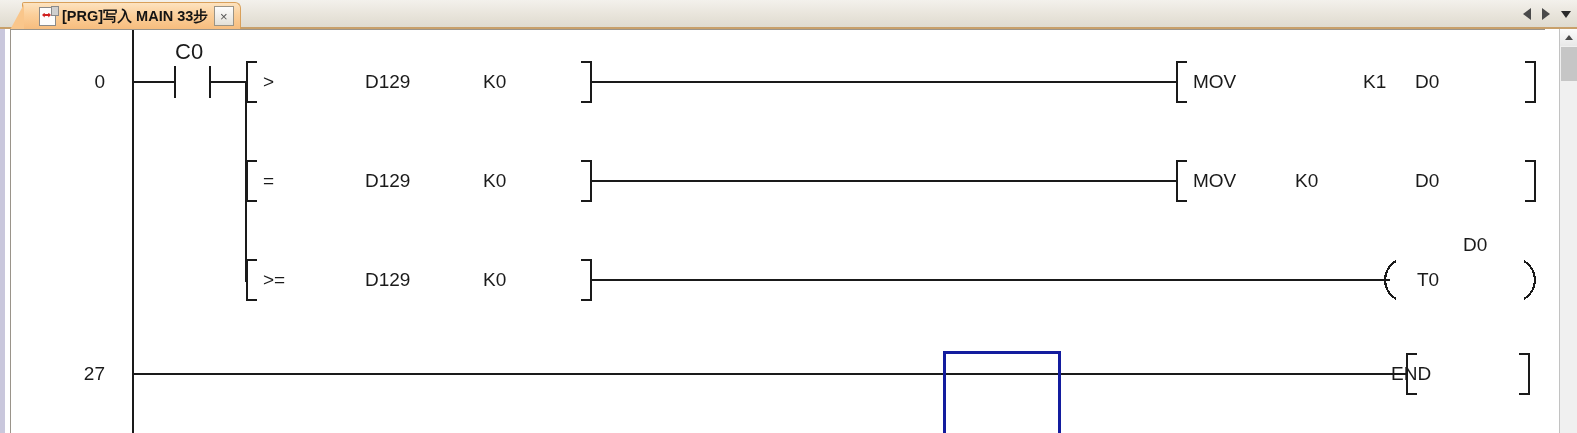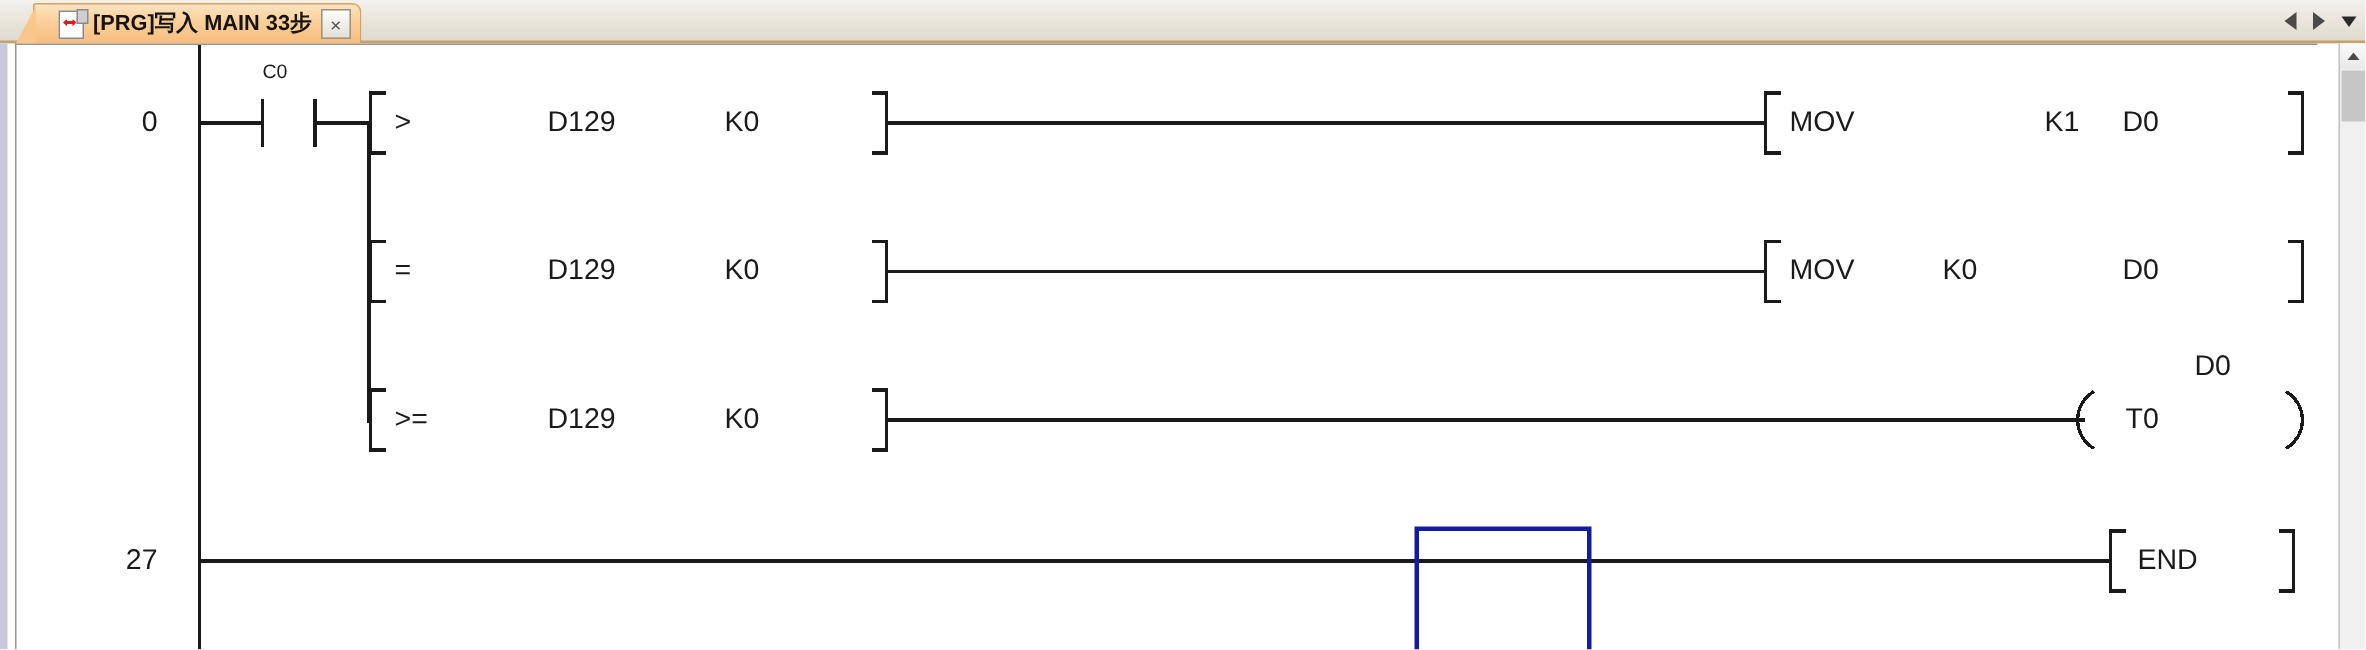--- a/index.html
+++ b/index.html
@@ -166,21 +166,21 @@
   .ladder {
     position: absolute;
     left: 6px; top: 1px;
     width: 1534px; height: 403px;
   }
   .ladder svg { display: block; }
 
   .lbl {
     position: absolute;
     font-family: "Liberation Sans", sans-serif;
-    font-size: 13px;
+    font-size: 22px;
     color: #1a1a1a;
     white-space: nowrap;
     line-height: 1;
   }
   .lbl.step { font-size: 19px; }
   .lbl.op   { font-size: 19px; }
 
   
   .cursor-box {
     position: absolute;
@@ -277,21 +277,21 @@
     <span class="lbl op" style="left:1290px; top:142px;">K0</span>
     <span class="lbl op" style="left:1410px; top:142px;">D0</span>
 
     <span class="lbl op" style="left:258px; top:241px;">&gt;=</span>
     <span class="lbl op" style="left:360px; top:241px;">D129</span>
     <span class="lbl op" style="left:478px; top:241px;">K0</span>
     <span class="lbl op" style="left:1458px; top:206px;">D0</span>
     <span class="lbl op" style="left:1412px; top:241px;">T0</span>
 
     <span class="lbl step" style="left:100px; top:335px; transform:translateX(-100%);">27</span>
-    <span class="lbl op" style="left:1420px; top:335px;">END</span>
+    <span class="lbl op" style="left:1386px; top:335px;">END</span>
 
     <div class="cursor-box"></div>
 
     <div class="vscroll">
       <div class="vscroll-up">
           <i></i>
         </div>
       <div class="vscroll-thumb"></div>
     </div>
   </div>

